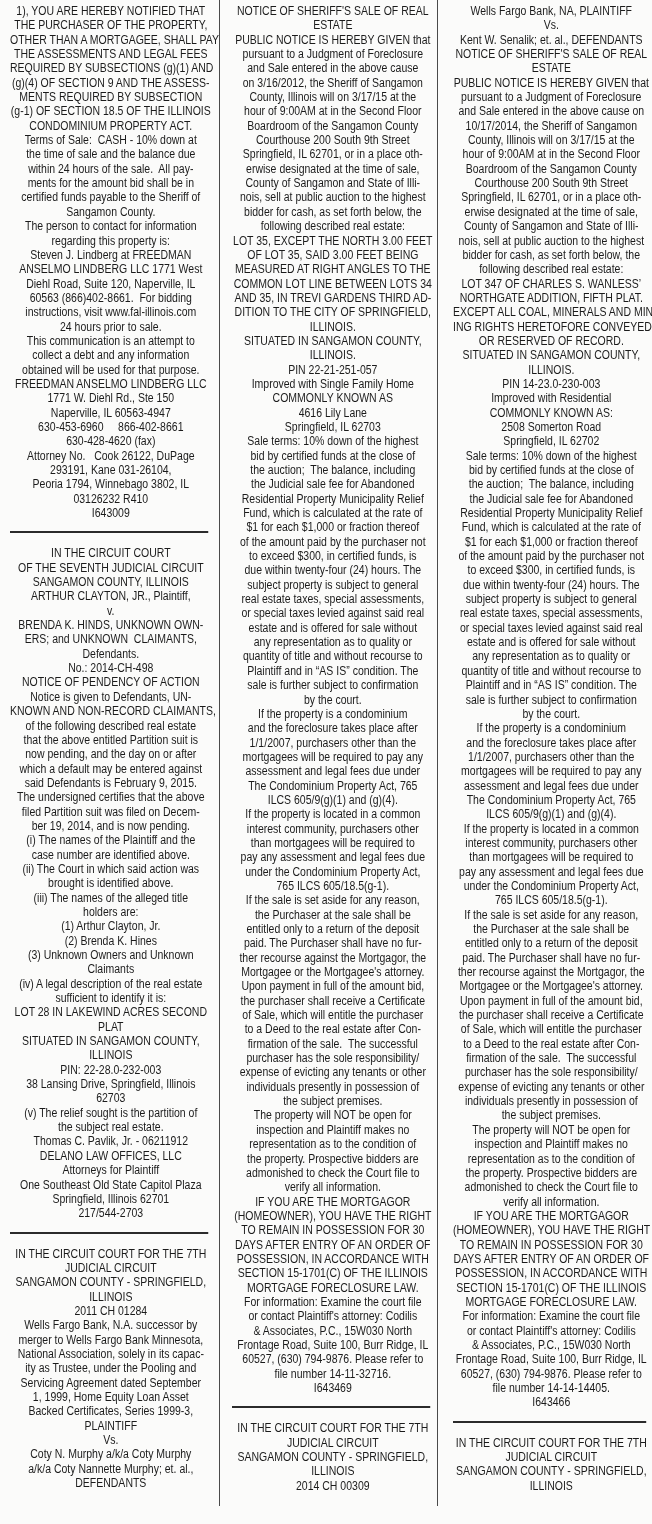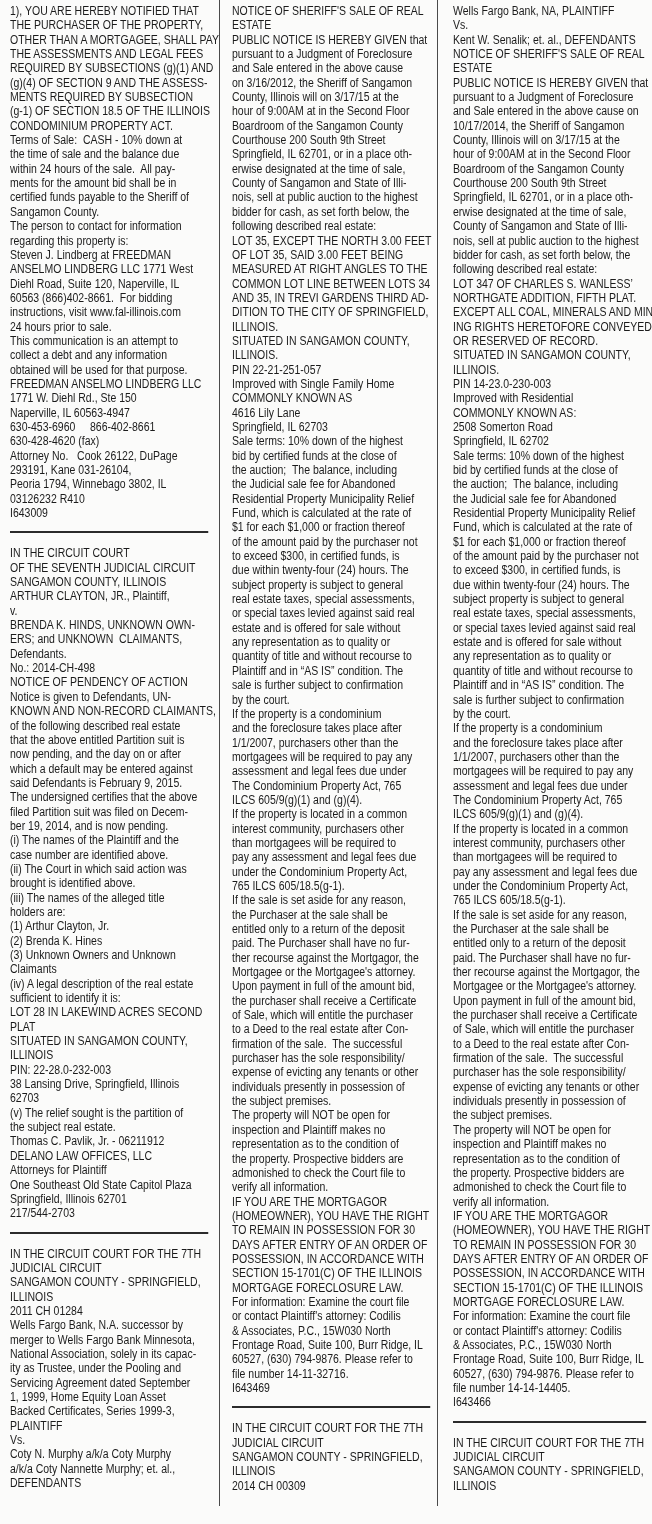--- a/index.html
+++ b/index.html
@@ -4,21 +4,21 @@
 <style>
   html, body { margin: 0; padding: 0; }
   body {
     width: 652px;
     height: 1524px;
     background: #fbfbfa;
     position: relative;
     font-family: "Liberation Sans", sans-serif;
     overflow: hidden;
   }
-  .page { position: absolute; inset: 0; }
+  .page { position: absolute; inset: 0; text-align: center; }
   .vrule {
     position: absolute;
     top: 0;
     width: 1px;
     height: 1506px;
     background: #4a4a4a;
   }
   .vrule-1 { left: 219px; }
   .vrule-2 { left: 437px; }
   .col {

